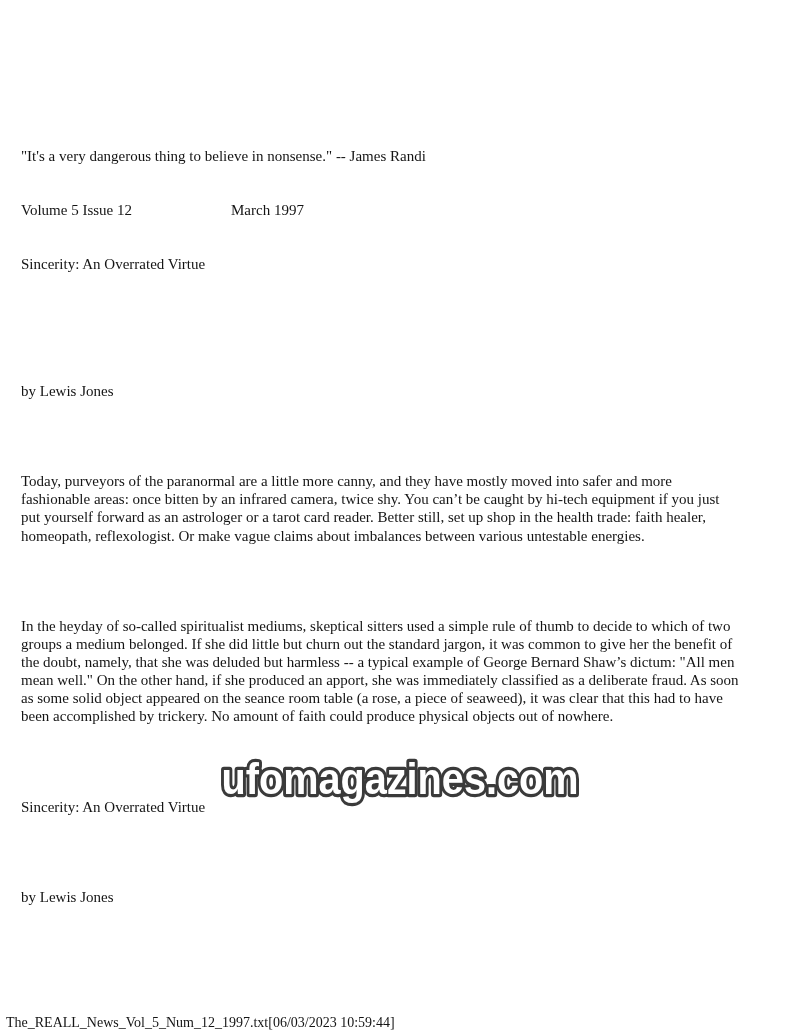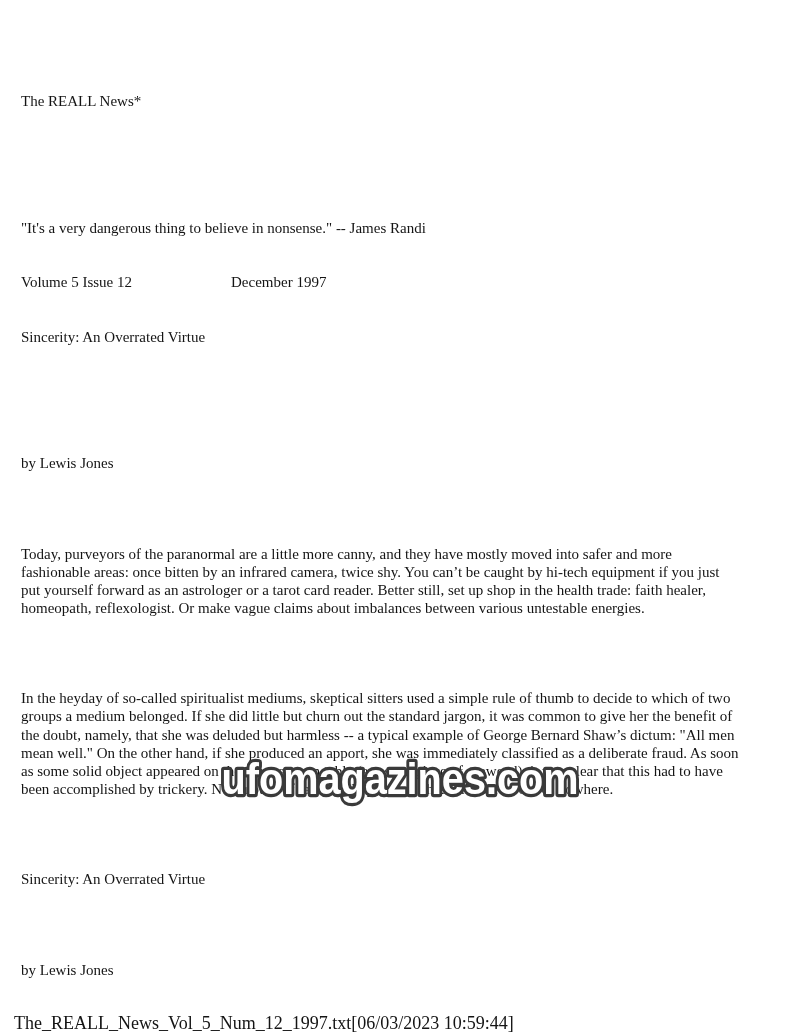--- a/index.html
+++ b/index.html
@@ -39,40 +39,39 @@
     left: 210px;
     top: 0;
   }
   .watermark-svg {
     position: absolute;
     left: 210px;
     top: 745px;
   }
   .footer {
     position: absolute;
-    left: 14px;
+    left: 6px;
     top: 1015px;
-    font-size: 18px;
+    font-size: 14px;
     line-height: 16px;
     color: #141414;
     white-space: pre;
   }
 </style>
 </head>
 <body>
 
 <div class="page">
 
   <div class="doc">
 
-    <div class="tblock">The REALL News*</div>
 
     <div class="tblock">
       <div class="line">"It's a very dangerous thing to believe in nonsense." -- James Randi</div>
-      <div class="line issue-line"><span>Volume 5 Issue 12</span><span class="date-col">December 1997</span></div>
+      <div class="line issue-line"><span>Volume 5 Issue 12</span><span class="date-col">March 1997</span></div>
       <div class="line">Sincerity: An Overrated Virtue</div>
     </div>
 
     <div class="tblock">by Lewis Jones</div>
 
     <div class="tblock">Today, purveyors of the paranormal are a little more canny, and they have mostly moved into safer and more
 fashionable areas: once bitten by an infrared camera, twice shy. You can’t be caught by hi-tech equipment if you just
 put yourself forward as an astrologer or a tarot card reader. Better still, set up shop in the health trade: faith healer,
 homeopath, reflexologist. Or make vague claims about imbalances between various untestable energies.</div>
 

